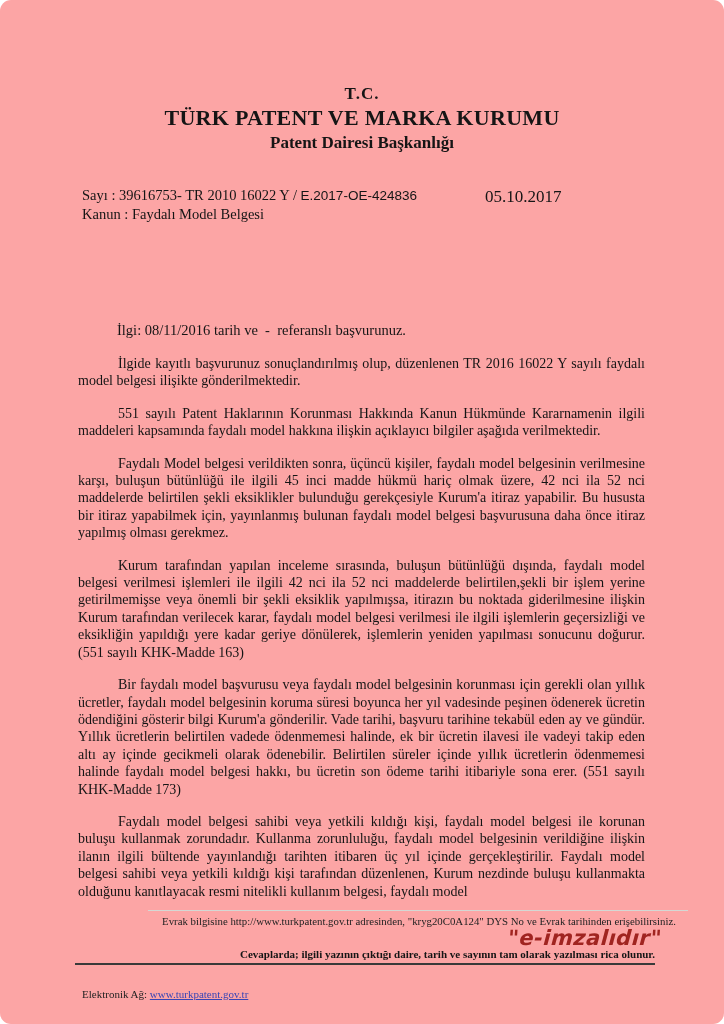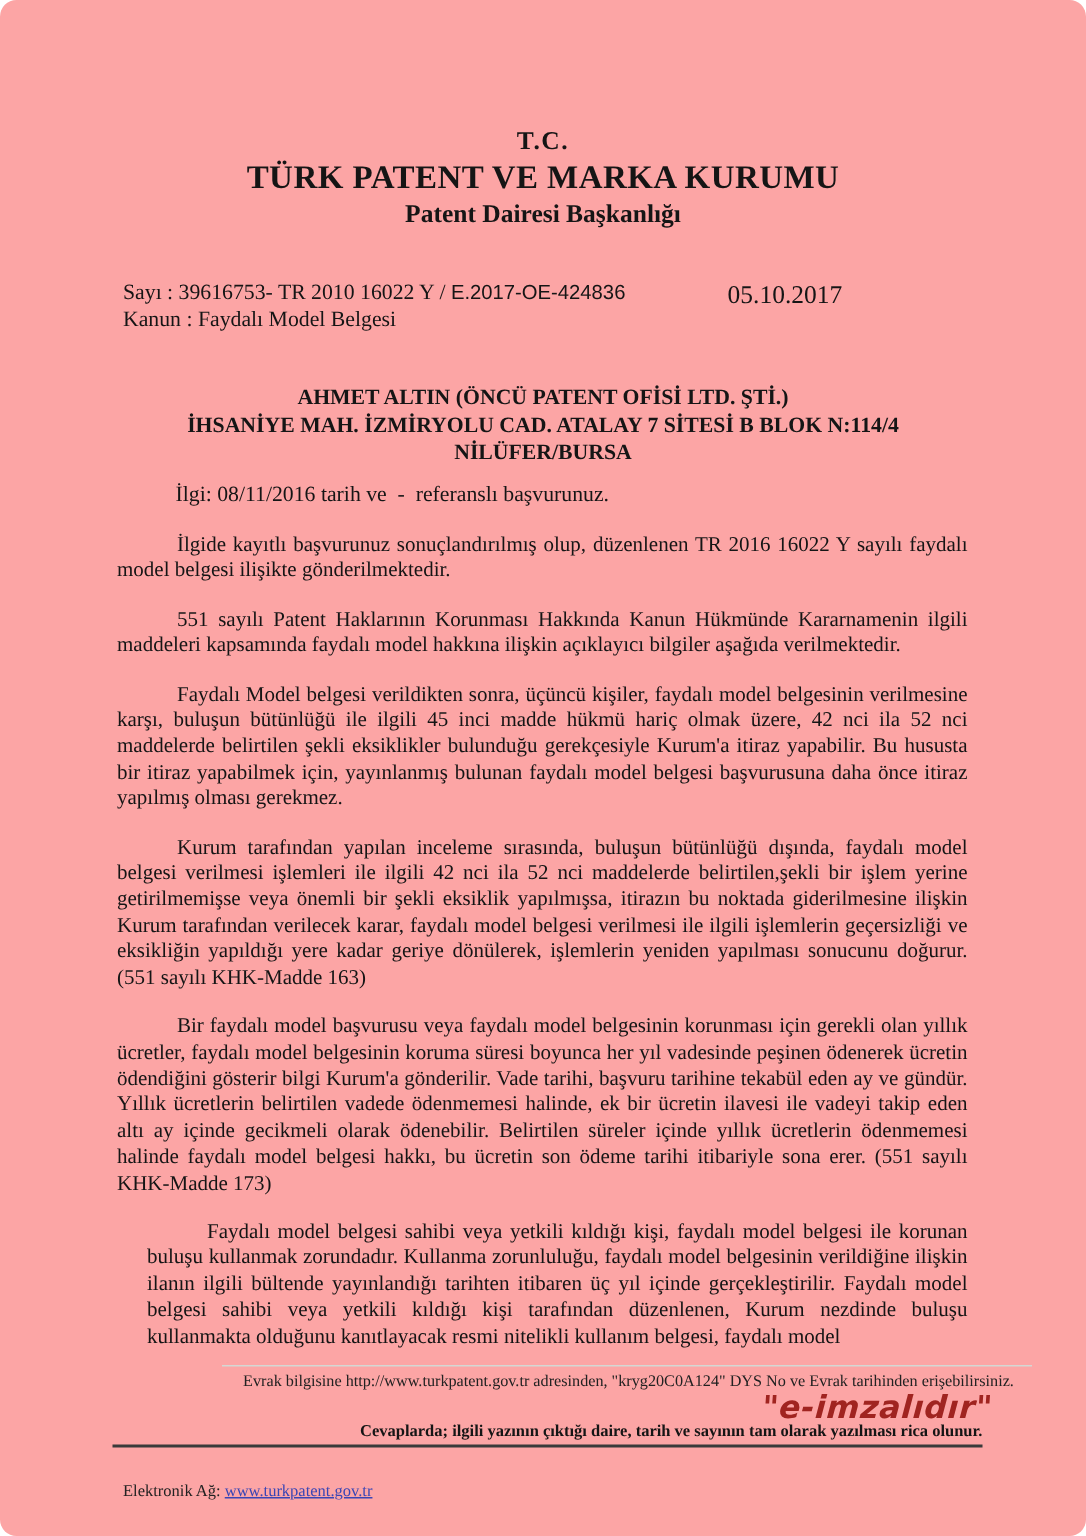--- a/index.html
+++ b/index.html
@@ -33,21 +33,21 @@
   .recipient { position: absolute; top: 256px; left: 0; width: 724px; text-align: center;
                font-weight: bold; font-size: 14.5px; line-height: 18.5px; }
 
   
   .ilgi { position: absolute; top: 322px; left: 117px; font-size: 14.5px; white-space: pre-wrap; }
 
   
   .content { position: absolute; top: 355px; left: 78px; width: 567px;
              font-size: 14px; line-height: 17.4px; text-align: justify; }
   .content p { margin: 0 0 15px 0; text-indent: 40px; }
-  .content p:last-child { margin-bottom: 0; margin-left: 20px; }
+  .content p:last-child { margin-bottom: 0; }
 
   
   .footer-thinline { position: absolute; top: 910px; left: 148px; width: 540px; height: 1px;
                      background: #d4d8d4; }
   .evrak-line { position: absolute; top: 915px; left: 145px; width: 548px; text-align: center;
                 font-size: 10.8px; color: #222; }
   .esign { position: absolute; top: 926px; left: 500px; width: 170px; text-align: center;
            font-family: "DejaVu Sans", sans-serif; font-style: italic; font-weight: bold;
            font-size: 21px; color: #a02420; letter-spacing: .5px; transform: skewX(-4deg); }
   .cevap-line { position: absolute; top: 948px; left: 75px; width: 580px; text-align: right;
@@ -69,25 +69,20 @@
     <div class="org">TÜRK PATENT VE MARKA KURUMU</div>
     <div class="dept">Patent Dairesi Başkanlığı</div>
   </div>
 
   <div class="meta">
     <div class="row"><span>Sayı : </span><span>39616753- TR 2010 16022 Y / </span><span class="ref">E.2017-OE-424836</span></div>
     <div class="row"><span>Kanun : </span><span>Faydalı Model Belgesi</span></div>
   </div>
   <div class="doc-date">05.10.2017</div>
 
-  <div class="recipient">
-    <div>AHMET ALTIN (ÖNCÜ PATENT OFİSİ LTD. ŞTİ.)</div>
-    <div>İHSANİYE MAH. İZMİRYOLU CAD. ATALAY 7 SİTESİ B BLOK N:114/4</div>
-    <div>NİLÜFER/BURSA</div>
-  </div>
 
   <div class="ilgi">İlgi: 08/11/2016 tarih ve  -  referanslı başvurunuz.</div>
 
   <div class="content">
     <p>İlgide kayıtlı başvurunuz sonuçlandırılmış olup, düzenlenen TR 2016 16022 Y sayılı faydalı model belgesi ilişikte gönderilmektedir.</p>
     <p>551 sayılı Patent Haklarının Korunması Hakkında Kanun Hükmünde Kararnamenin ilgili maddeleri kapsamında faydalı model hakkına ilişkin açıklayıcı bilgiler aşağıda verilmektedir.</p>
     <p>Faydalı Model belgesi verildikten sonra, üçüncü kişiler, faydalı model belgesinin verilmesine karşı, buluşun bütünlüğü ile ilgili 45 inci madde hükmü hariç olmak üzere, 42 nci ila 52 nci maddelerde belirtilen şekli eksiklikler bulunduğu gerekçesiyle Kurum'a itiraz yapabilir. Bu hususta bir itiraz yapabilmek için, yayınlanmış bulunan faydalı model belgesi başvurusuna daha önce itiraz yapılmış olması gerekmez.</p>
     <p>Kurum tarafından yapılan inceleme sırasında, buluşun bütünlüğü dışında, faydalı model belgesi verilmesi işlemleri ile ilgili 42 nci ila 52 nci maddelerde belirtilen,şekli bir işlem yerine getirilmemişse veya önemli bir şekli eksiklik yapılmışsa, itirazın bu noktada giderilmesine ilişkin Kurum tarafından verilecek karar, faydalı model belgesi verilmesi ile ilgili işlemlerin geçersizliği ve eksikliğin yapıldığı yere kadar geriye dönülerek, işlemlerin yeniden yapılması sonucunu doğurur. (551 sayılı KHK-Madde 163)</p>
     <p>Bir faydalı model başvurusu veya faydalı model belgesinin korunması için gerekli olan yıllık ücretler, faydalı model belgesinin koruma süresi boyunca her yıl vadesinde peşinen ödenerek ücretin ödendiğini gösterir bilgi Kurum'a gönderilir. Vade tarihi, başvuru tarihine tekabül eden ay ve gündür. Yıllık ücretlerin belirtilen vadede ödenmemesi halinde, ek bir ücretin ilavesi ile vadeyi takip eden altı ay içinde gecikmeli olarak ödenebilir. Belirtilen süreler içinde yıllık ücretlerin ödenmemesi halinde faydalı model belgesi hakkı, bu ücretin son ödeme tarihi itibariyle sona erer. (551 sayılı KHK-Madde 173)</p>
     <p>Faydalı model belgesi sahibi veya yetkili kıldığı kişi, faydalı model belgesi ile korunan buluşu kullanmak zorundadır. Kullanma zorunluluğu, faydalı model belgesinin verildiğine ilişkin ilanın ilgili bültende yayınlandığı tarihten itibaren üç yıl içinde gerçekleştirilir. Faydalı model belgesi sahibi veya yetkili kıldığı kişi tarafından düzenlenen, Kurum nezdinde buluşu kullanmakta olduğunu kanıtlayacak resmi nitelikli kullanım belgesi, faydalı model</p>

